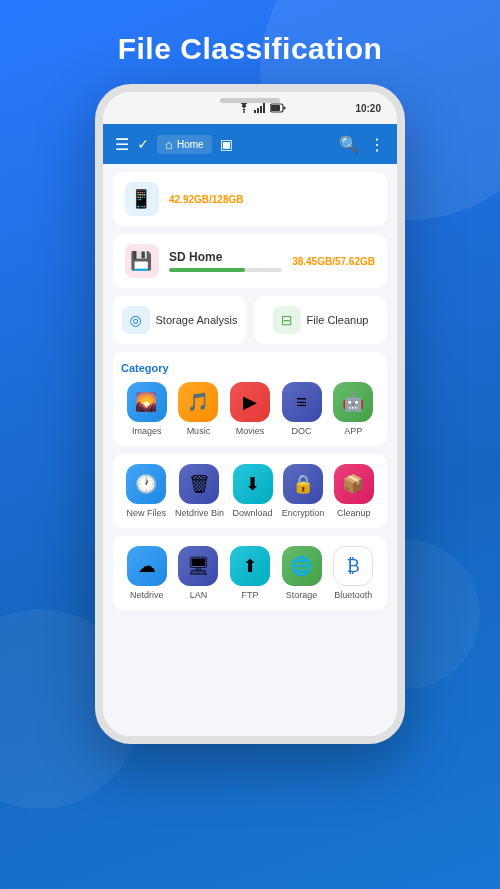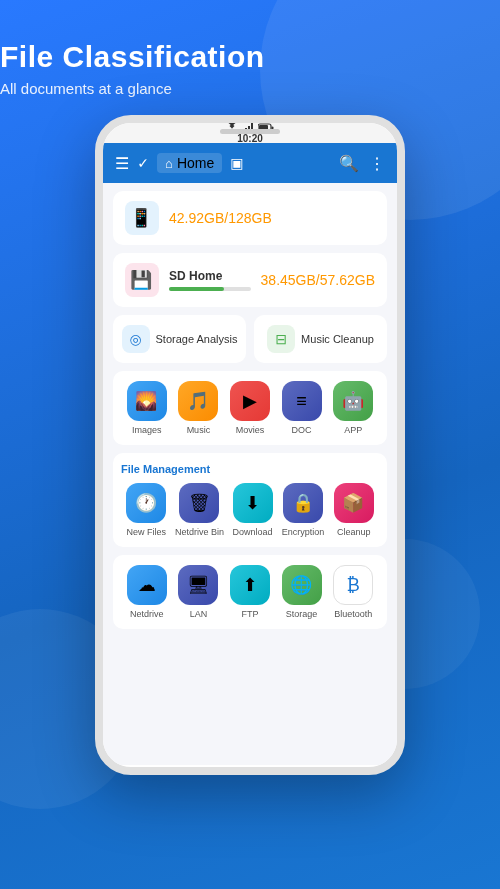--- a/index.html
+++ b/index.html
@@ -28,22 +28,22 @@
     .bg-circle3 {
       position: absolute;
       width: 150px; height: 150px;
       border-radius: 50%;
       background: rgba(255,255,255,0.05);
       bottom: 200px; right: 20px;
     }
     .header-text {
       position: relative;
       z-index: 2;
-      text-align: left;
-      padding-top: 40px;
+      text-align: center;
+      padding-top: 32px;
     }
     .header-title {
       color: #fff;
       font-size: 30px;
       font-weight: 700;
       letter-spacing: 0.5px;
     }
     .header-subtitle {
       color: rgba(255,255,255,0.9);
       font-size: 15px;
@@ -62,28 +62,27 @@
       height: 660px;
       background: #fff;
       border-radius: 36px;
       box-shadow: 0 20px 60px rgba(0,0,0,0.3);
       overflow: hidden;
       position: relative;
       border: 8px solid #e0e0e0;
     }
     .phone-notch-area {
       background: #f5f5f5;
-      height: 20px;
+      height: 32px;
       display: flex;
       align-items: center;
       justify-content: space-between;
       padding: 0 16px;
       font-size: 10px;
       color: #333;
-      flex-direction: column;
     }
     .phone-notch-bar {
       width: 60px;
       height: 5px;
       background: #ccc;
       border-radius: 3px;
       position: absolute;
       top: 6px;
       left: 50%;
       transform: translateX(-50%);
@@ -112,21 +111,21 @@
     }
     .hamburger-icon { color: #fff; font-size: 16px; }
     .check-icon { color: #fff; font-size: 14px; }
     .home-icon-wrap {
       display: flex; align-items: center; gap: 4px;
       background: rgba(255,255,255,0.15);
       border-radius: 4px;
       padding: 2px 8px;
     }
     .home-icon { color: #fff; font-size: 13px; }
-    .home-label { color: #000000; font-size: 14px; font-weight: 500; }
+    .home-label { color: #ffffff; font-size: 10px; font-weight: 500; }
     .delete-icon { color: #fff; font-size: 14px; }
     .app-bar-right { display: flex; align-items: center; gap: 10px; }
     .search-icon { color: #fff; font-size: 16px; }
     .more-icon { color: #fff; font-size: 16px; }
     
     .phone-content {
       background: #f5f6fa;
       height: calc(100% - 62px);
       overflow-y: hidden;
       padding: 8px 10px;
@@ -147,21 +146,21 @@
       display: flex; align-items: center; justify-content: center;
       font-size: 18px;
       flex-shrink: 0;
     }
     .storage-icon.internal { background: #e3f2fd; color: #1976d2; }
     .storage-icon.sdcard { background: #fce4ec; color: #e91e63; }
     .storage-info { flex: 1; }
     .storage-name { font-size: 12px; font-weight: 600; color: #333; }
     .storage-bar-wrap { margin-top: 4px; background: #e0e0e0; border-radius: 3px; height: 4px; }
     .storage-bar { height: 4px; border-radius: 3px; background: #4caf50; }
-    .storage-usage { font-size: 14px; color: #ff9800; font-weight: 400; white-space: nowrap; }
+    .storage-usage { font-size: 10px; color: #ff9800; font-weight: 700; white-space: nowrap; }
     
     .quick-actions {
       display: flex;
       gap: 8px;
       margin-bottom: 8px;
     }
     .quick-action-btn {
       flex: 1;
       background: #fff;
       border-radius: 10px;
@@ -236,21 +235,20 @@
   </style>
 </head>
 <body>
 
 <div class="bg-circle1"></div>
 <div class="bg-circle2"></div>
 <div class="bg-circle3"></div>
 
 <div class="header-text">
   <div class="header-title">File Classification</div>
-  <div class="header-subtitle">All documents at a glance</div>
 </div>
 
 <div class="phone-wrapper">
   <div class="phone-frame">
 
     <div class="phone-notch-area">
       <div class="phone-notch-bar"></div>
       <div style="width:50px"></div>
       <div class="status-icons">
 
@@ -315,25 +313,26 @@
         </div>
       </div>
 
       <div class="quick-actions">
         <div class="quick-action-btn">
           <div class="qa-icon blue">◎</div>
           <span>Storage Analysis</span>
         </div>
         <div class="quick-action-btn">
           <div class="qa-icon green">⊟</div>
-          <span>Music Cleanup</span>
+          <span>File Cleanup</span>
         </div>
       </div>
 
       <div class="section-block">
+        <div class="section-title">Category</div>
         <div class="icon-grid" id="category-grid">
             <div class="icon-item">
               <div class="icon-circle ic-images">🌄</div>
               <div class="icon-label">Images</div>
             </div>
             <div class="icon-item">
               <div class="icon-circle ic-music">🎵</div>
               <div class="icon-label">Music</div>
             </div>
             <div class="icon-item">
@@ -345,21 +344,20 @@
               <div class="icon-label">DOC</div>
             </div>
             <div class="icon-item">
               <div class="icon-circle ic-app">🤖</div>
               <div class="icon-label">APP</div>
             </div>
           </div>
       </div>
 
       <div class="section-block">
-        <div class="section-title">File Management</div>
         <div class="icon-grid" id="file-management-grid">
             <div class="icon-item">
               <div class="icon-circle ic-newfiles">🕐</div>
               <div class="icon-label">New Files</div>
             </div>
             <div class="icon-item">
               <div class="icon-circle ic-recycle">🗑</div>
               <div class="icon-label">Netdrive Bin</div>
             </div>
             <div class="icon-item">

